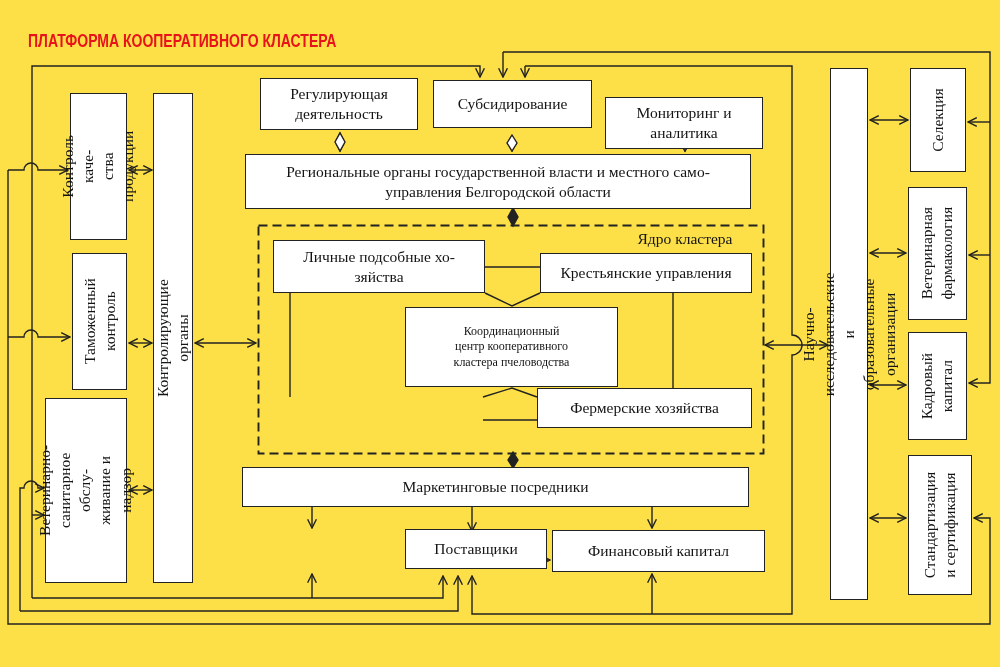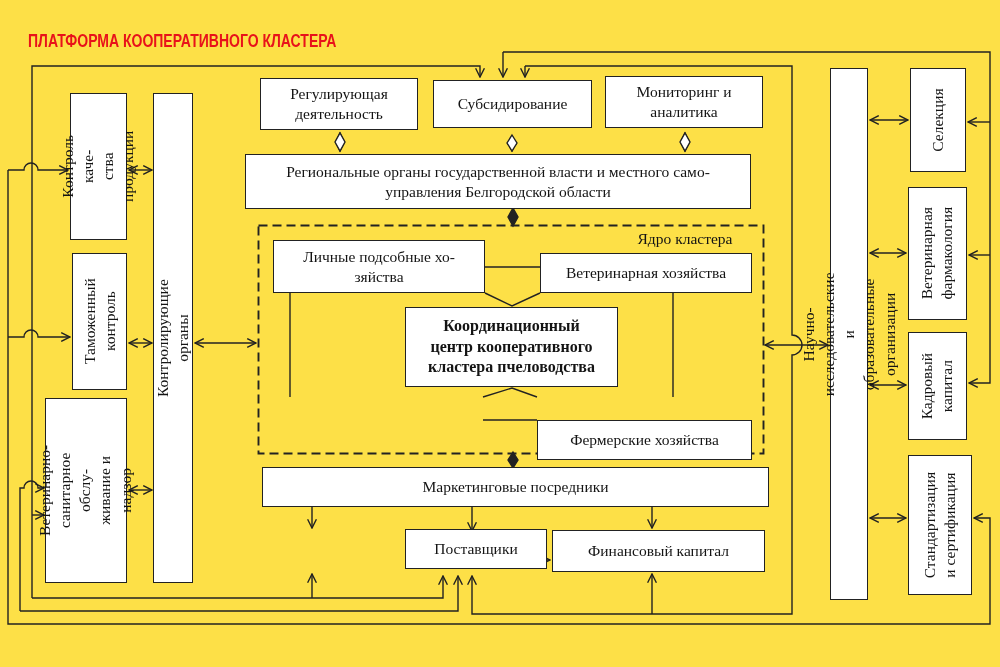--- a/index.html
+++ b/index.html
@@ -8,21 +8,21 @@
   .title{position:absolute;left:28px;top:31px;font-family:"Liberation Sans","DejaVu Sans",sans-serif;
          font-weight:bold;font-size:17.5px;letter-spacing:0px;color:var(--red,#e8121a);
          transform:scaleX(.8);transform-origin:left center;white-space:nowrap;}
   svg.wires{position:absolute;left:0;top:0;width:1000px;height:667px;}
   .box{position:absolute;background:#fff;border:1.5px solid #222;box-sizing:border-box;
        display:flex;align-items:center;justify-content:center;text-align:center;
        font-size:15.5px;line-height:1.28;white-space:pre-line;}
   .vt{display:block;width:max-content;transform:rotate(-90deg);white-space:pre-line;
       text-align:center;line-height:1.3;}
   .corelabel{position:absolute;font-size:15.5px;text-align:center;}
-  .big{font-size:16px;font-weight:bold;}
+  .big{font-size:12px;}
 </style>
 </head>
 <body>
 
 <div class="stage">
 
   <div class="title">ПЛАТФОРМА КООПЕРАТИВНОГО КЛАСТЕРА</div>
 
   <svg class="wires" viewBox="0 0 1000 667" fill="none" stroke="#222" stroke-width="1.4">
     <defs>
@@ -100,35 +100,35 @@
   <div class="box" style="left:45px;top:398px;width:82px;height:185px">
     <span class="vt">Ветеринарно-
 санитарное обслу-
 живание и надзор</span></div>
   <div class="box" style="left:153px;top:93px;width:40px;height:490px">
     <span class="vt">Контролирующие органы</span></div>
 
   <div class="box" style="left:260px;top:78px;width:158px;height:52px">Регулирующая
 деятельность</div>
   <div class="box" style="left:433px;top:80px;width:159px;height:48px">Субсидирование</div>
-  <div class="box" style="left:605px;top:76px;width:158px;height:52px">Мониторинг и
+  <div class="box" style="left:605px;top:97px;width:158px;height:52px">Мониторинг и
 аналитика</div>
   <div class="box" style="left:245px;top:154px;width:506px;height:55px">Региональные органы государственной власти и местного само-
 управления Белгородской области</div>
 
   <div class="corelabel" style="left:610px;top:230px;width:150px">Ядро кластера</div>
   <div class="box" style="left:273px;top:240px;width:212px;height:53px">Личные подсобные хо-
 зяйства</div>
-  <div class="box" style="left:540px;top:253px;width:212px;height:40px">Ветеринарная хозяйства</div>
+  <div class="box" style="left:540px;top:253px;width:212px;height:40px">Крестьянские управления</div>
   <div class="box big" style="left:405px;top:307px;width:213px;height:80px">Координационный
 центр кооперативного
 кластера пчеловодства</div>
-  <div class="box" style="left:537px;top:420px;width:215px;height:40px">Фермерские хозяйства</div>
+  <div class="box" style="left:537px;top:388px;width:215px;height:40px">Фермерские хозяйства</div>
 
-  <div class="box" style="left:262px;top:467px;width:507px;height:40px">Маркетинговые посредники</div>
+  <div class="box" style="left:242px;top:467px;width:507px;height:40px">Маркетинговые посредники</div>
   <div class="box" style="left:405px;top:529px;width:142px;height:40px">Поставщики</div>
   <div class="box" style="left:552px;top:530px;width:213px;height:42px">Финансовый капитал</div>
 
   <div class="box" style="left:830px;top:68px;width:38px;height:532px">
     <span class="vt">Научно-исследовательские и образовательные организации</span></div>
   <div class="box" style="left:910px;top:68px;width:56px;height:104px">
     <span class="vt">Селекция</span></div>
   <div class="box" style="left:908px;top:187px;width:59px;height:133px">
     <span class="vt">Ветеринарная
 фармакология</span></div>

